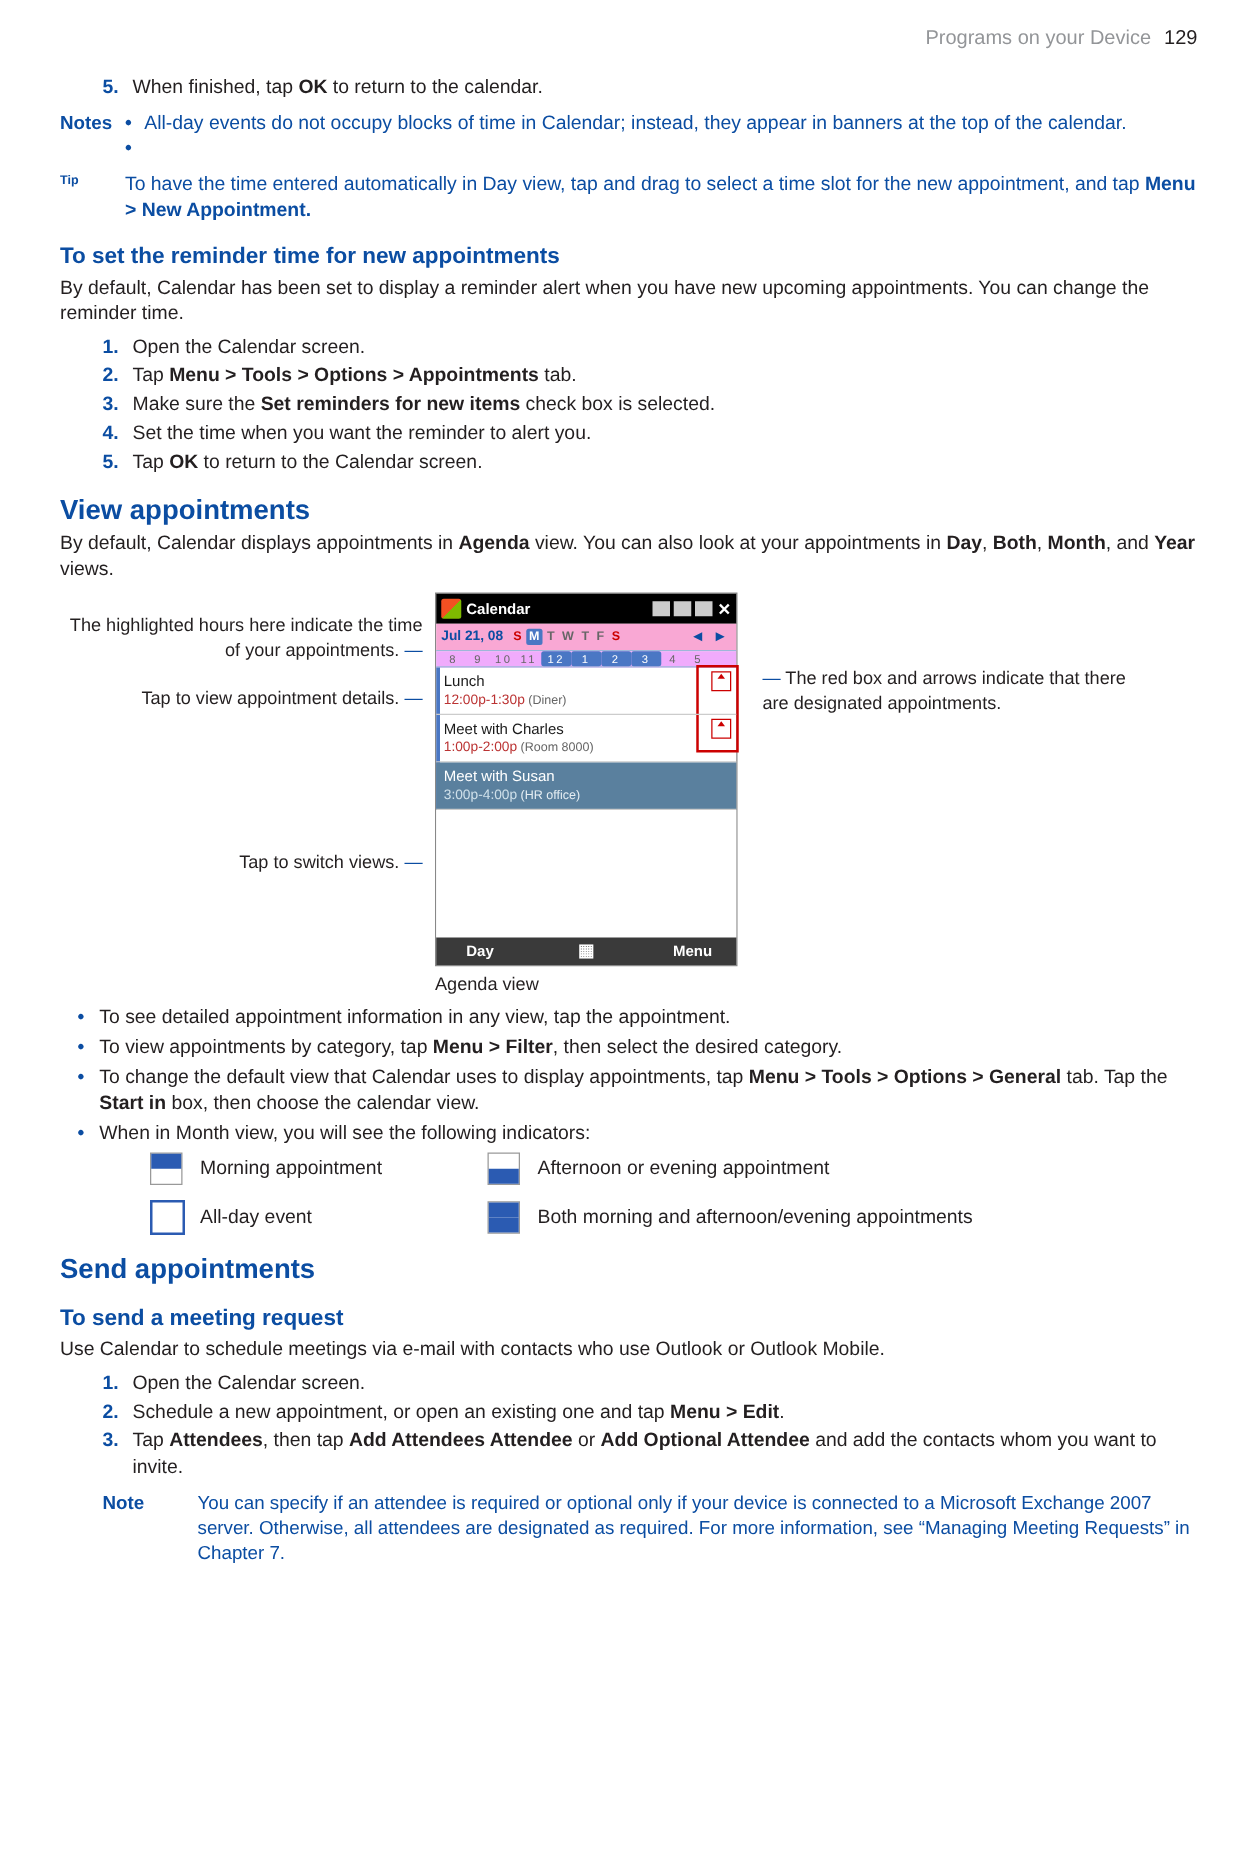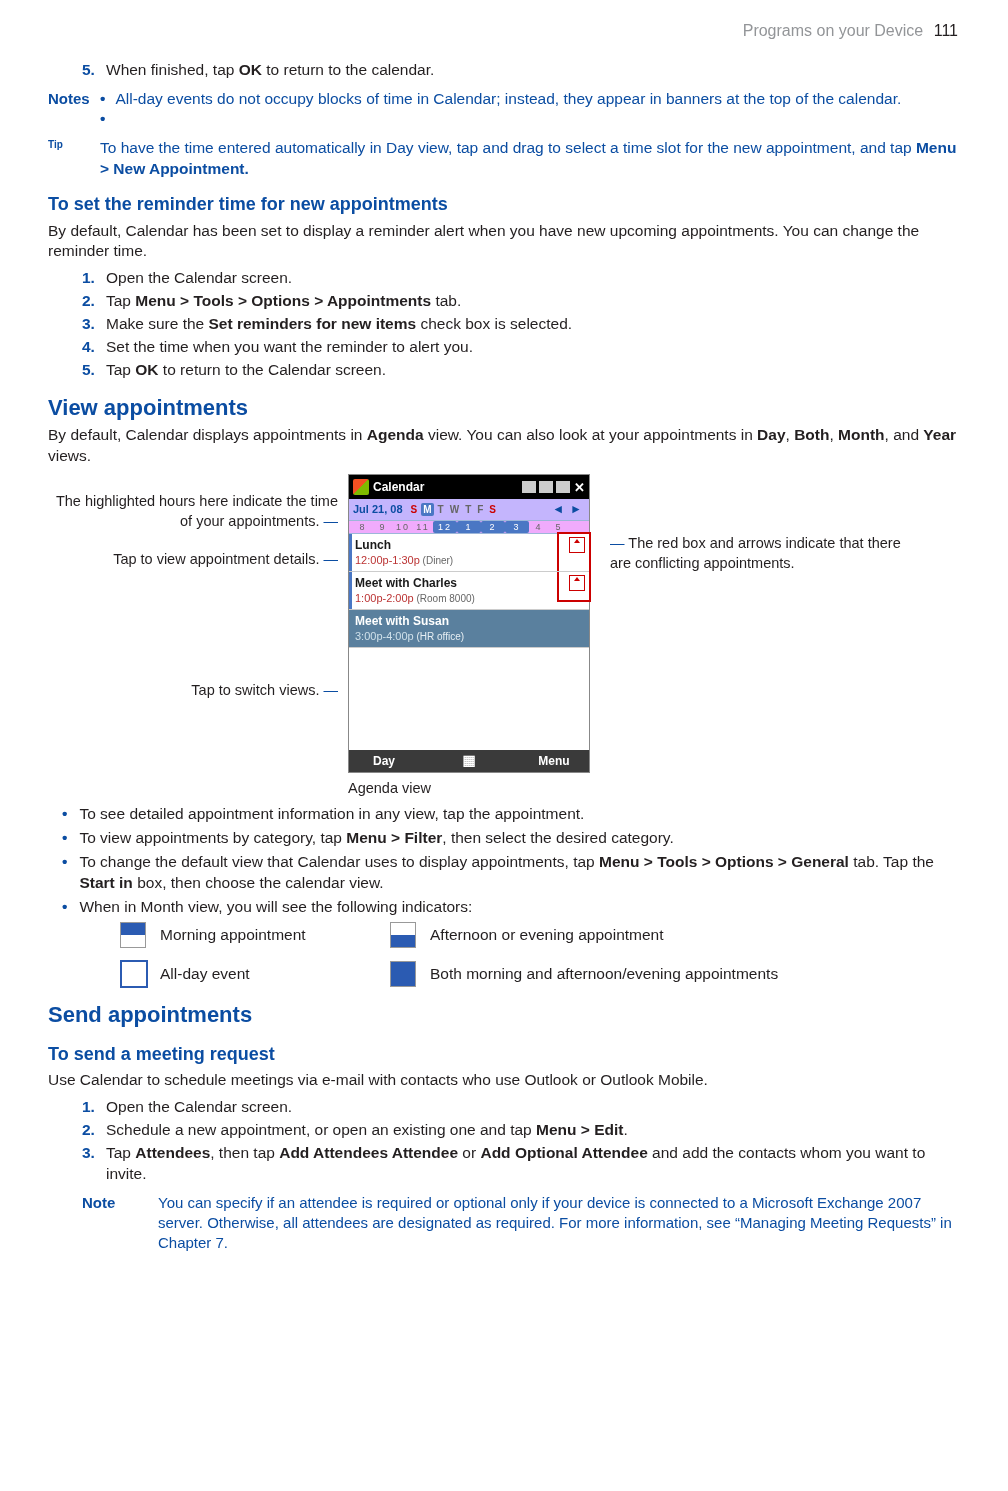--- a/index.html
+++ b/index.html
@@ -52,33 +52,33 @@
   .leftcallouts .c3 { margin-top:112px; }
   .rightcallouts { width:300px; font-size:14.5px; padding-left:20px; }
   .rightcallouts .r1 { margin-top:60px; line-height:1.35; }
   .phone { width:240px; background:#fff; border:1px solid #888; font-size:11px; }
   .phone-bar { background:#000; color:#fff; display:flex; align-items:center; padding:2px 4px; height:20px; }
   .phone-bar .win { width:16px; height:16px; background:linear-gradient(135deg,#f25022 0 50%,#7fba00 0 100%); border-radius:2px; margin-right:4px; }
   .phone-bar .ttl { font-weight:700; font-size:12px; }
   .phone-bar .spacer { flex:1; }
   .phone-bar .ic { width:14px; height:12px; margin-left:3px; background:#ccc; }
   .phone-bar .x { font-weight:700; margin-left:4px; font-size:13px; }
-  .date-row { display:flex; align-items:center; background:#c4b5fd; border-bottom:1px solid #9db6d9; padding:2px 4px; font-size:11px; }
+  .date-row { display:flex; align-items:center; background:#f9a8d4; border-bottom:1px solid #9db6d9; padding:2px 4px; font-size:11px; }
   .date-row .dt { color:#0b4da2; font-weight:700; margin-right:6px; }
   .dow { display:flex; gap:2px; font-weight:700; font-size:10px; }
   .dow span { color:#666; padding:0 2px; }
   .dow .sun, .dow .sat { color:#c00; }
   .dow .sel { background:#4a77c4; color:#fff; border-radius:2px; }
   .date-row .spc { flex:1; }
   .arrow { color:#0b4da2; font-size:12px; padding:0 3px; }
   .hour-row { background:#f0abfc; border-bottom:1px solid #9db6d9; padding:0 4px; font-size:9px; color:#666; letter-spacing:2px; }
   .hour-row .num { display:inline-block; width:20px; text-align:center; }
   .hour-row .hl { background:#4a77c4; color:#fff; border-radius:2px; padding:0 2px; }
   .appt { border-bottom:1px solid #ccc; padding:3px 6px; position:relative; }
-  .appt .aname { font-weight:700; font-size:12px; color:#1a1a1a; }
+  .appt .aname { font-weight:400; font-size:12px; color:#1a1a1a; }
   .appt .atime { color:#b33; font-size:11px; }
   .appt .aloc { color:#666; font-size:10px; }
   .appt.sel { background:#5a809e; color:#fff; }
   .appt.sel .aname { color:#fff; }
   .appt.sel .atime { color:#cfe0ea; }
   .appt.sel .aloc { color:#e6eef3; }
   .conf { position:absolute; right:4px; top:3px; width:14px; height:14px; border:1px solid #c00; background:#fff; }
   .conf::after { content:""; position:absolute; left:4px; top:1px; border-left:3px solid transparent; border-right:3px solid transparent; border-bottom:4px solid #c00; }
   .blank { height:102px; background:#fff; }
   .softbar { background:#3a3a3a; color:#fff; display:flex; align-items:center; height:22px; font-size:12px; font-weight:700; }
@@ -89,21 +89,21 @@
   .appt-group { position:relative; }
   .leftbar { position:absolute; left:0; top:0; bottom:0; width:3px; background:#4a77c4; }
   .figcap { font-size:14.5px; margin-left:300px; margin-top:2px; margin-bottom:6px; }
   .line { color:#0b4da2; }
 </style>
 </head>
 <body>
 
 <div class="header-right">
   <span>Programs on your Device</span>
-  <span class="page-no">111</span>
+  <span class="page-no">129</span>
 </div>
 
 <div class="ol">
   <div class="ol-row">
     <div class="ol-num">5.</div>
     <div>
       <span>When finished, tap </span><b>OK</b><span> to return to the calendar.</span>
     </div>
   </div>
 </div>
@@ -214,21 +214,21 @@
     </div>
     <div class="blank"></div>
     <div class="softbar">
       <div class="sb-l">Day</div>
       <div class="sb-c">▦</div>
       <div class="sb-r">Menu</div>
     </div>
   </div>
 
   <div class="rightcallouts">
-    <div class="r1"><span class="line">—</span> <span>The red box and arrows indicate that there are conflicting appointments.</span></div>
+    <div class="r1"><span class="line">—</span> <span>The red box and arrows indicate that there are designated appointments.</span></div>
   </div>
 </div>
 <div class="figcap">Agenda view</div>
 
 <div class="body-bullet-list">
   <div class="body-bullet">
       <span class="dot">•</span>
       <span class="btxt">To see detailed appointment information in any view, tap the appointment.</span>
     </div>
   <div class="body-bullet">

